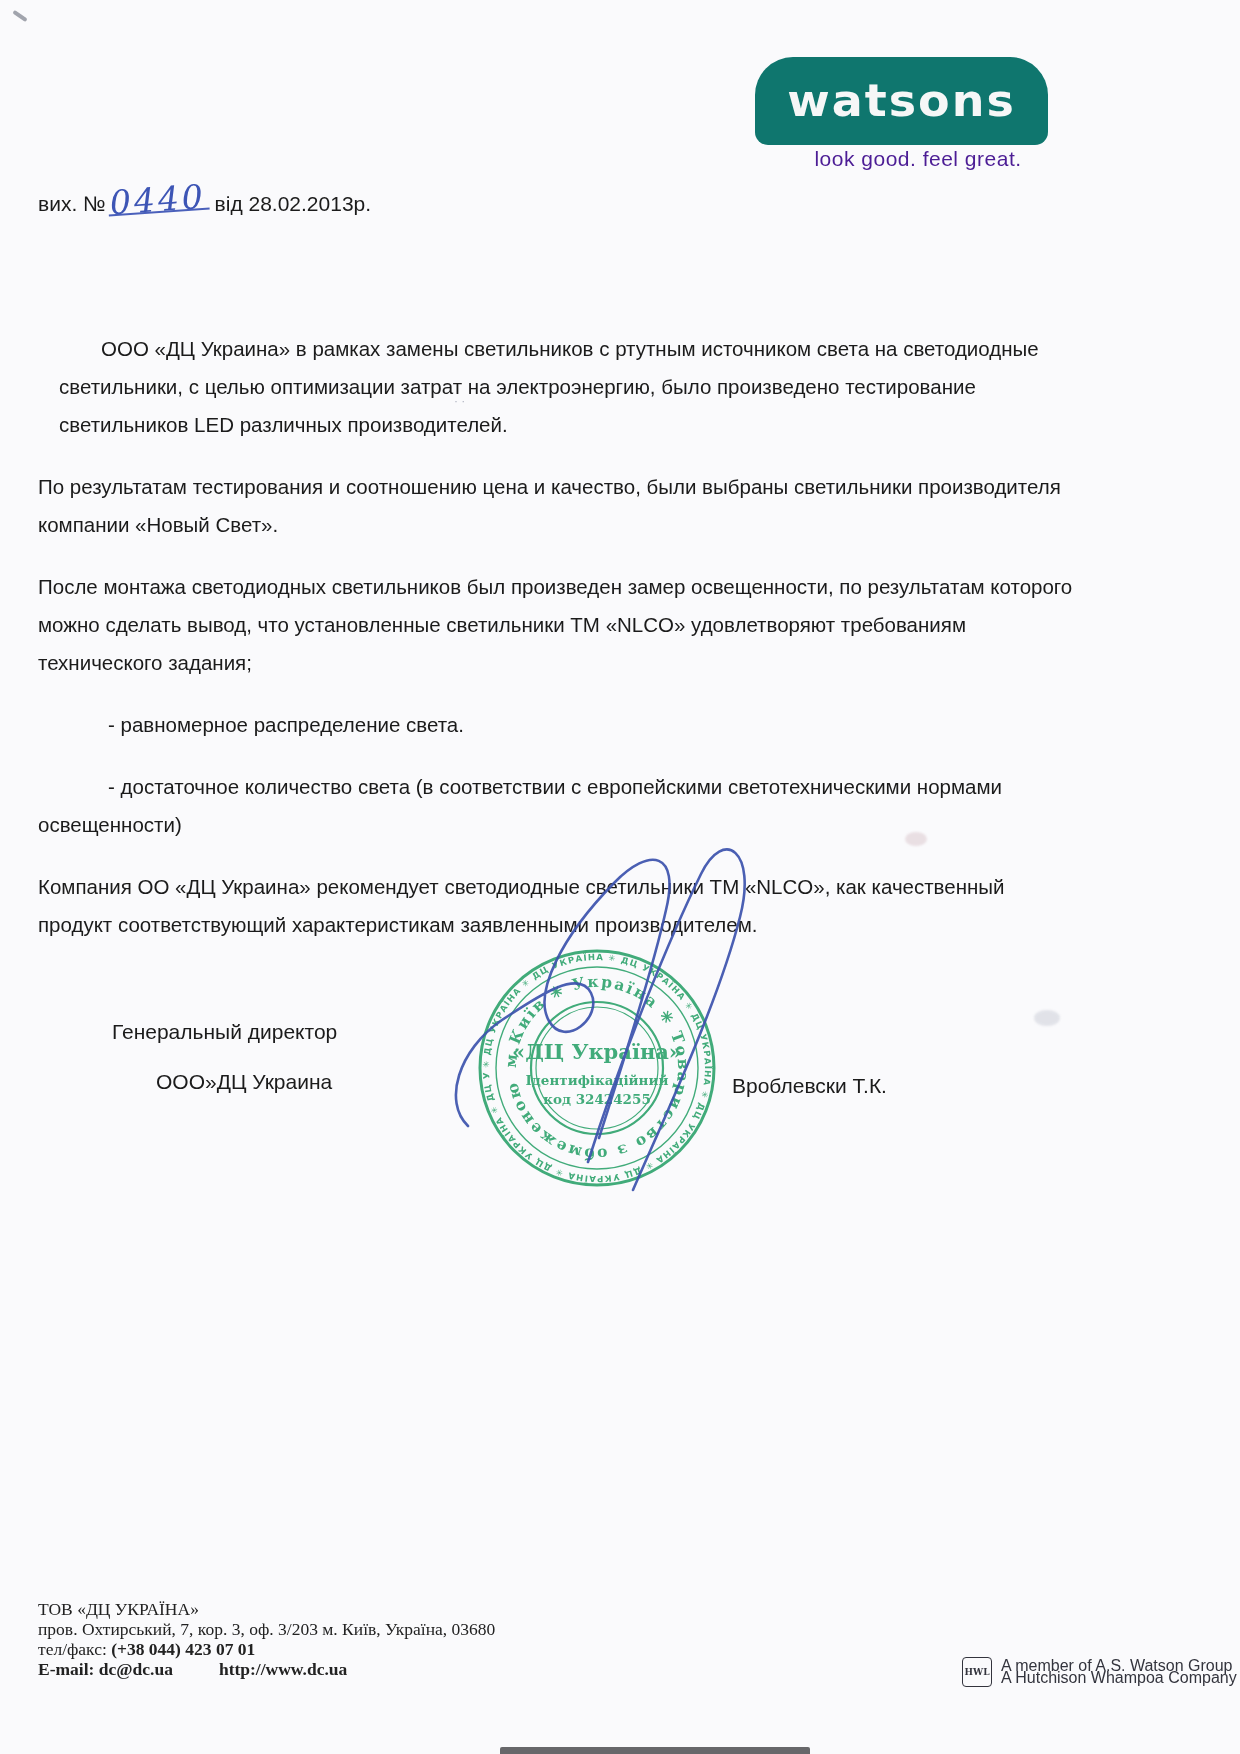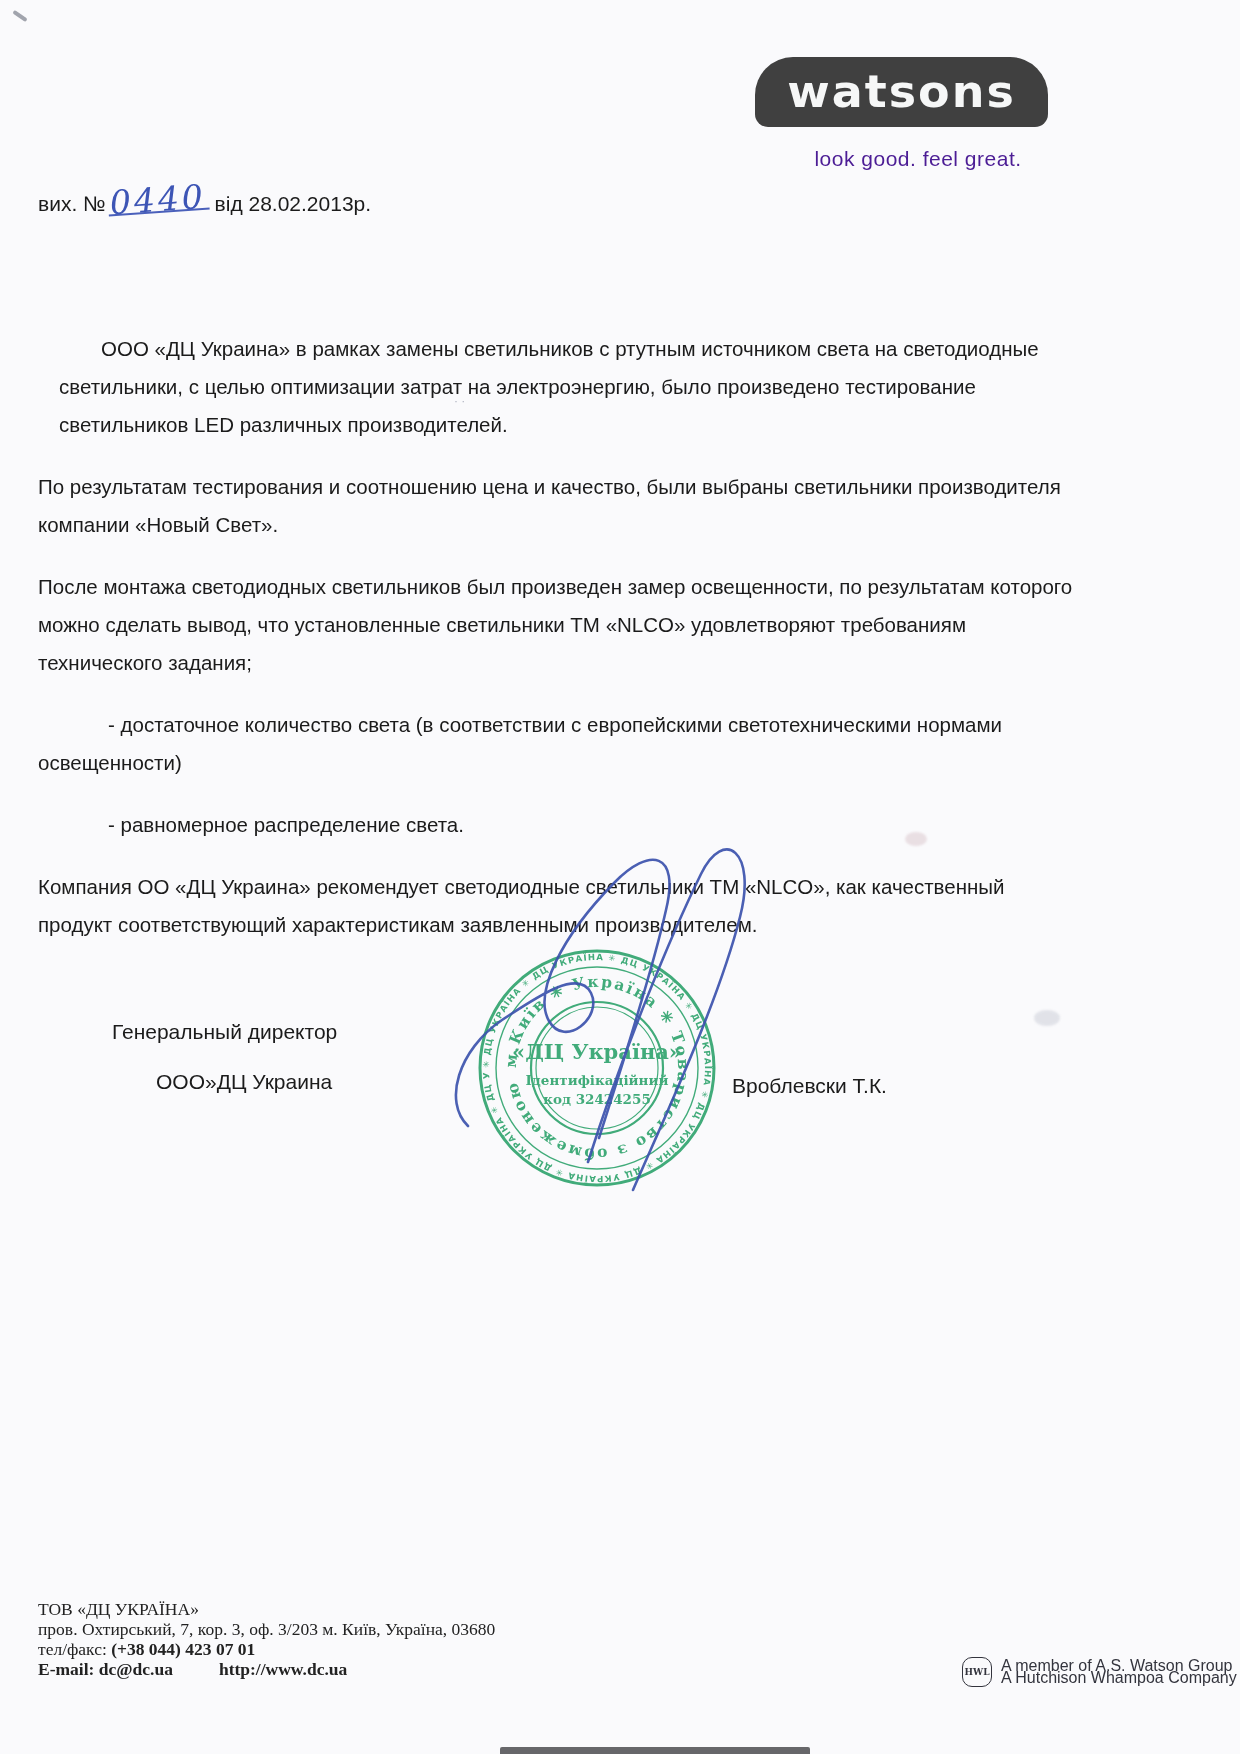--- a/index.html
+++ b/index.html
@@ -7,22 +7,22 @@
     position:relative;
     width:1240px;height:1754px;
     margin:0 auto;
     background:#fafafc;
     overflow:hidden;
     font-family:"Liberation Sans", sans-serif;
     color:#1b1b1b;
   }
   
   .logo-box{
-    position:absolute;left:755px;top:57px;width:293px;height:70px;
-    background:#404040;
+    position:absolute;left:755px;top:57px;width:293px;height:88px;
+    background:#0f766e;
     border-radius:38px 38px 13px 13px;
     display:flex;align-items:center;justify-content:center;
   }
   .logo-word{
     color:#f6f7f7;
     font-family:"DejaVu Sans", sans-serif;
     font-weight:bold;
     font-size:46px;
     letter-spacing:2px;
     transform:scaleY(.95);
@@ -75,21 +75,21 @@
   }
   .footer .b{font-weight:bold;}
   .footer .wsite{margin-left:46px;}
   
   .corp{
     position:absolute;left:962px;top:1657px;
     display:flex;align-items:center;gap:9px;
     color:#33343d;
   }
   .hwl-box{
-    width:28px;height:28px;border:1.6px solid #33343d;border-radius:10px;
+    width:28px;height:28px;border:1.6px solid #33343d;border-radius:4px;
     display:flex;align-items:center;justify-content:center;
     font-family:"DejaVu Serif", serif;
     font-size:9px;font-weight:bold;letter-spacing:0;
     color:#33343d;
   }
   .corp-lines{font-size:16px;line-height:12px;}
   
   .mark-topleft{
     position:absolute;left:12px;top:14px;width:16px;height:4px;
     background:#8b8f98;transform:rotate(35deg);border-radius:2px;
@@ -131,22 +131,22 @@
   <div class="refline">
     <span>вих. №</span>
     <span class="handwritten">0440</span>
     <span>від  28.02.2013р.</span>
   </div>
 
   <div class="body-text">
     <p class="indent-first">ООО «ДЦ Украина» в рамках замены светильников с ртутным источником света на светодиодные светильники, с целью оптимизации затрат на электроэнергию, было произведено тестирование светильников LED различных производителей.</p>
     <p class="gap-large">По результатам тестирования и соотношению цена и качество, были выбраны светильники производителя компании «Новый Свет».</p>
     <p class="gap-large">После монтажа светодиодных светильников был произведен замер освещенности, по результатам которого можно сделать вывод, что установленные светильники ТМ «NLCO» удовлетворяют требованиям технического задания;</p>
+    <p class="list-item gap-large">- равномерное распределение света.</p>
     <p class="list-item gap-large">- достаточное количество света (в соответствии с европейскими светотехническими нормами освещенности)</p>
-    <p class="list-item gap-large">- равномерное распределение света.</p>
     <p class="gap-large">Компания ОО «ДЦ Украина» рекомендует светодиодные светильники ТМ «NLCO», как качественный продукт соответствующий характеристикам заявленными производителем.</p>
   </div>
 
   <div class="sig-title">Генеральный директор</div>
   <div class="sig-company">ООО»ДЦ Украина</div>
   <div class="sig-name">Вроблевски Т.К.</div>
 
   <svg class="stamp-svg" width="250" height="250" viewBox="-125 -125 250 250">
     <g fill="none" stroke="#2ea36c">
       <circle r="117" stroke-width="3"></circle>

